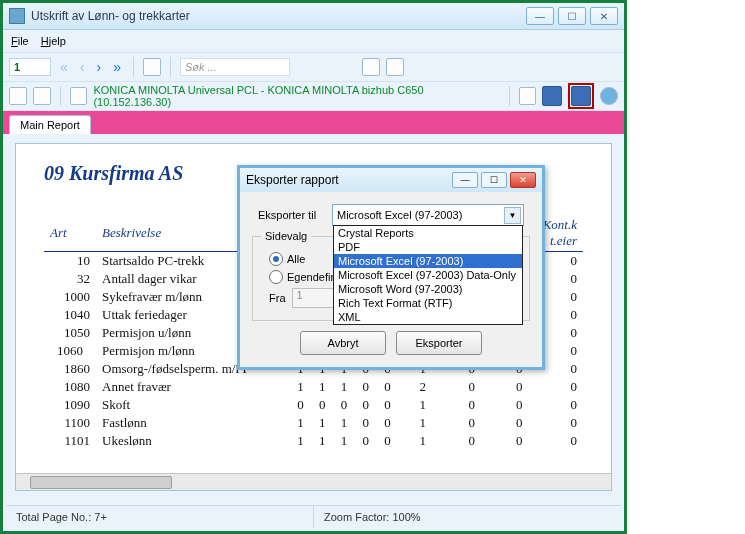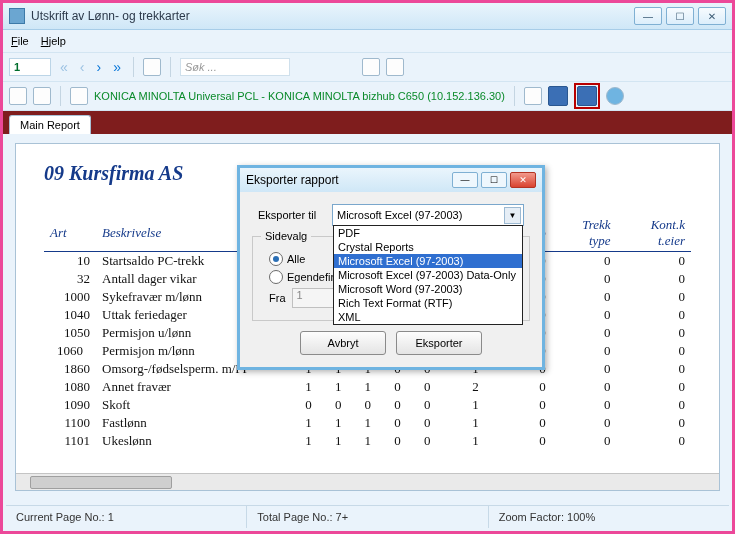--- a/index.html
+++ b/index.html
@@ -1,33 +1,33 @@
 <!DOCTYPE html>
 <html><head>
 <meta charset="utf-8">
 <style>
 html,body{margin:0;padding:0;font-family:"Segoe UI",Tahoma,sans-serif;font-size:11px;color:#000;background:#fff}
-.window{position:relative;width:735px;height:534px;box-sizing:border-box;border:3px solid #ec4899;background:#eaf3fb;overflow:hidden}
+.window{position:relative;width:627px;height:534px;box-sizing:border-box;border:3px solid #15803d;background:#eaf3fb;overflow:hidden}
 .titlebar{height:26px;background:linear-gradient(#e9f4fc,#cfe7f7);border-bottom:1px solid #a7cde8;display:flex;align-items:center;padding:0 6px;color:#2c394a;font-size:12px}
 .titlebar .icon{width:14px;height:14px;background:#6ba6d1;border:1px solid #3d7aa8;margin-right:6px}
 .titlebar .spacer{flex:1}
 .winbtn{width:26px;height:16px;border:1px solid #7fb0d3;border-radius:2px;margin-left:4px;display:flex;align-items:center;justify-content:center;background:linear-gradient(#f7fbfe,#dceefb);color:#3b5b74;font-size:10px}
 .menubar{height:22px;display:flex;align-items:center;padding:0 8px;gap:12px;background:#eaf3fb;border-bottom:1px solid #d3e5f2}
 .menubar span u{text-decoration:underline}
 .toolbar1{height:28px;display:flex;align-items:center;padding:0 6px;gap:6px;background:#eaf3fb;border-bottom:1px solid #d3e5f2}
 .page-num{width:32px;padding:2px 4px;border:1px solid #bcd5e7;background:#fff;color:#006d2c;font-weight:bold}
 .navbtn{font-size:14px;color:#0a77d9;padding:0 3px;cursor:pointer}
 .tbicon{width:16px;height:16px;border:1px solid #9fb9cd;background:#fdfdfd;border-radius:2px}
 .sep{width:1px;height:20px;background:#c4d5e2;margin:0 3px}
 .search{flex:0 0 100px;padding:2px 4px;border:1px solid #cfe0ec;background:#fff;color:#999;font-style:italic}
 .toolbar2{height:28px;display:flex;align-items:center;padding:0 6px;gap:6px;background:#eaf3fb;border-bottom:1px solid #d3e5f2}
 .printer{color:#0a8a2a}
 .hlbox{border:2px solid #b80000;padding:1px;display:flex;align-items:center}
 .tbicon.small{width:18px;height:18px}
-.tabs{display:flex;padding:4px 6px 0;background:#7f1d1d}
+.tabs{display:flex;padding:4px 6px 0;background:#ec4899}
 .tab{padding:3px 10px;border:1px solid #a9c2d6;border-bottom:none;background:#fff;border-radius:3px 3px 0 0;font-size:11px}
 .report-area{position:absolute;left:12px;right:12px;top:140px;bottom:40px;background:#fff;border:1px solid #a9c2d6;overflow:hidden}
 .report-inner{padding:18px 28px;font-family:"Times New Roman",serif}
 .company{font-size:20px;font-style:italic;font-weight:bold;color:#153a8a;margin-bottom:30px}
 table.rep{border-collapse:collapse;width:100%;font-size:13px}
 table.rep th{font-style:italic;font-weight:normal;color:#153a8a;border-bottom:1px solid #153a8a;text-align:right;padding:2px 6px}
 table.rep th.l{text-align:left}
 table.rep td{padding:1px 6px;text-align:right;color:#111}
 table.rep td.l{text-align:left}
 .hscroll{position:absolute;left:0;right:0;bottom:0;height:16px;background:#eaeaea;border-top:1px solid #c4c4c4}
@@ -274,42 +274,41 @@
             </tr>
           </tbody>
       </table>
     </div>
     <div class="hscroll">
         <div class="thumb"></div>
       </div>
   </div>
 
   <div class="statusbar">
-    <div style="flex:1">Current Page No.: 1</div>
     <div style="flex:1">Total Page No.: 7+</div>
     <div style="flex:1;border-right:none">Zoom Factor: 100%</div>
   </div>
 
   <div class="dialog">
     <div class="dtitle">
       <span>Eksporter rapport</span>
       <div class="spacer"></div>
       <div class="dwb">—</div>
       <div class="dwb">☐</div>
       <div class="dwb close">✕</div>
     </div>
     <div class="dbody">
       <div class="row">
         <div class="lbl">Eksporter til</div>
         <div class="combo">
           <span>Microsoft Excel (97-2003)</span>
           <div class="arrow">▼</div>
           <div class="dropdown" id="drop">
+              <div>Crystal Reports</div>
               <div>PDF</div>
-              <div>Crystal Reports</div>
               <div class="sel">Microsoft Excel (97-2003)</div>
               <div>Microsoft Excel (97-2003) Data-Only</div>
               <div>Microsoft Word (97-2003)</div>
               <div>Rich Text Format (RTF)</div>
               <div>XML</div>
             </div>
         </div>
       </div>
       <fieldset>
         <legend>Sidevalg</legend>

